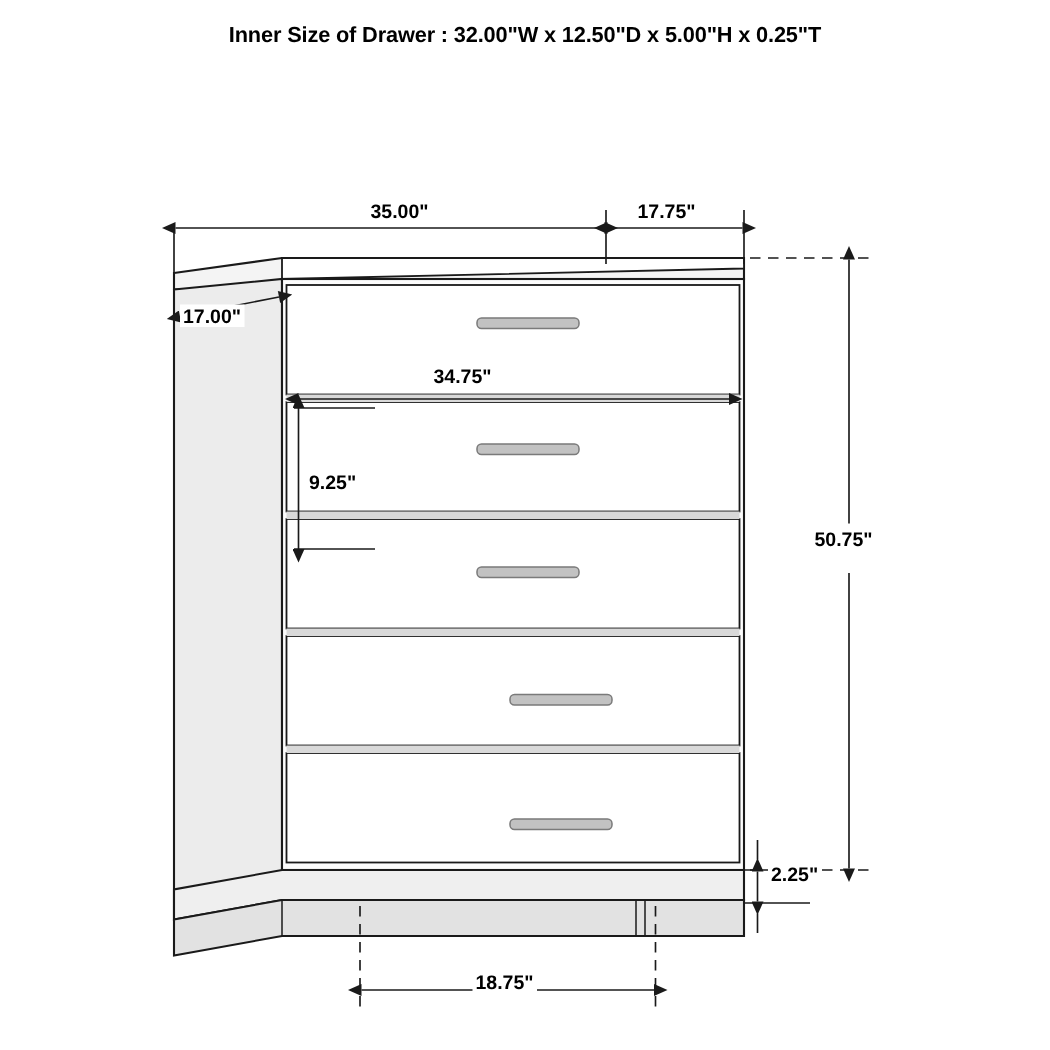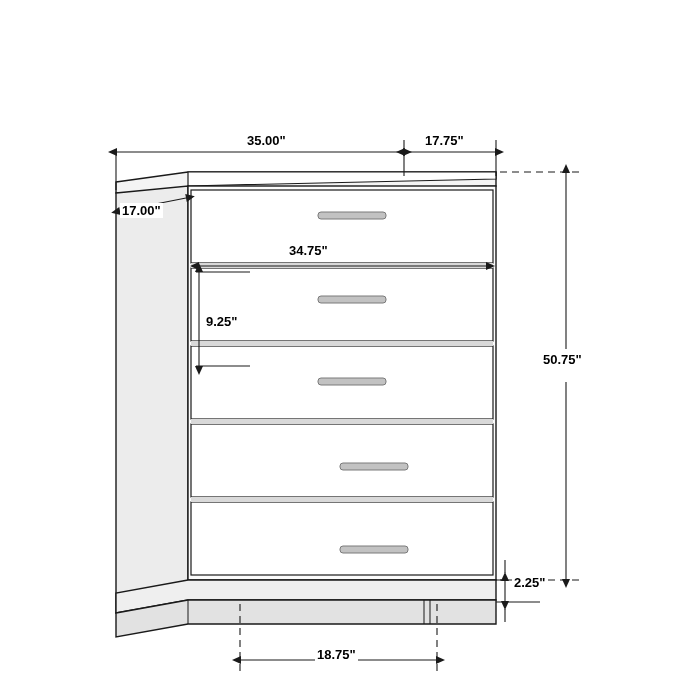--- a/index.html
+++ b/index.html
@@ -45,20 +45,21 @@
     background: #ffffff;
     padding: 0 2px;
     line-height: 15px;
   }
 </style>
 </head>
 <body>
 
 <div id="stage">
 
+  <div class="title">Inner Size of Drawer : 32.00"W x 12.50"D x 5.00"H x 0.25"T</div>
 
   <svg class="diagram" viewBox="0 0 700 700">
     <defs>
       <marker id="arrStart" markerWidth="10" markerHeight="8" refX="9" refY="4" orient="auto" markerUnits="userSpaceOnUse">
         <path d="M9,0 L9,8 L0,4 z" fill="#1a1a1a"></path>
       </marker>
       <marker id="arrEnd" markerWidth="10" markerHeight="8" refX="1" refY="4" orient="auto" markerUnits="userSpaceOnUse">
         <path d="M1,0 L1,8 L10,4 z" fill="#1a1a1a"></path>
       </marker>
     </defs>

